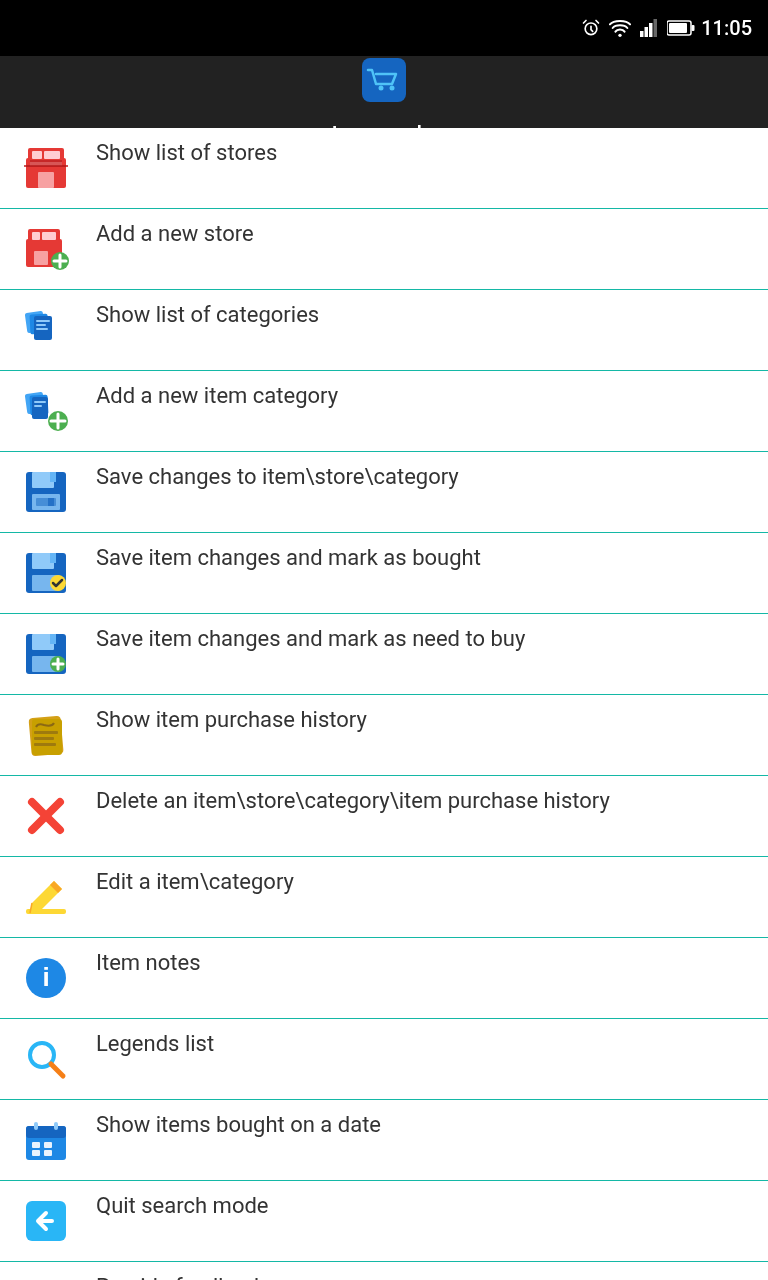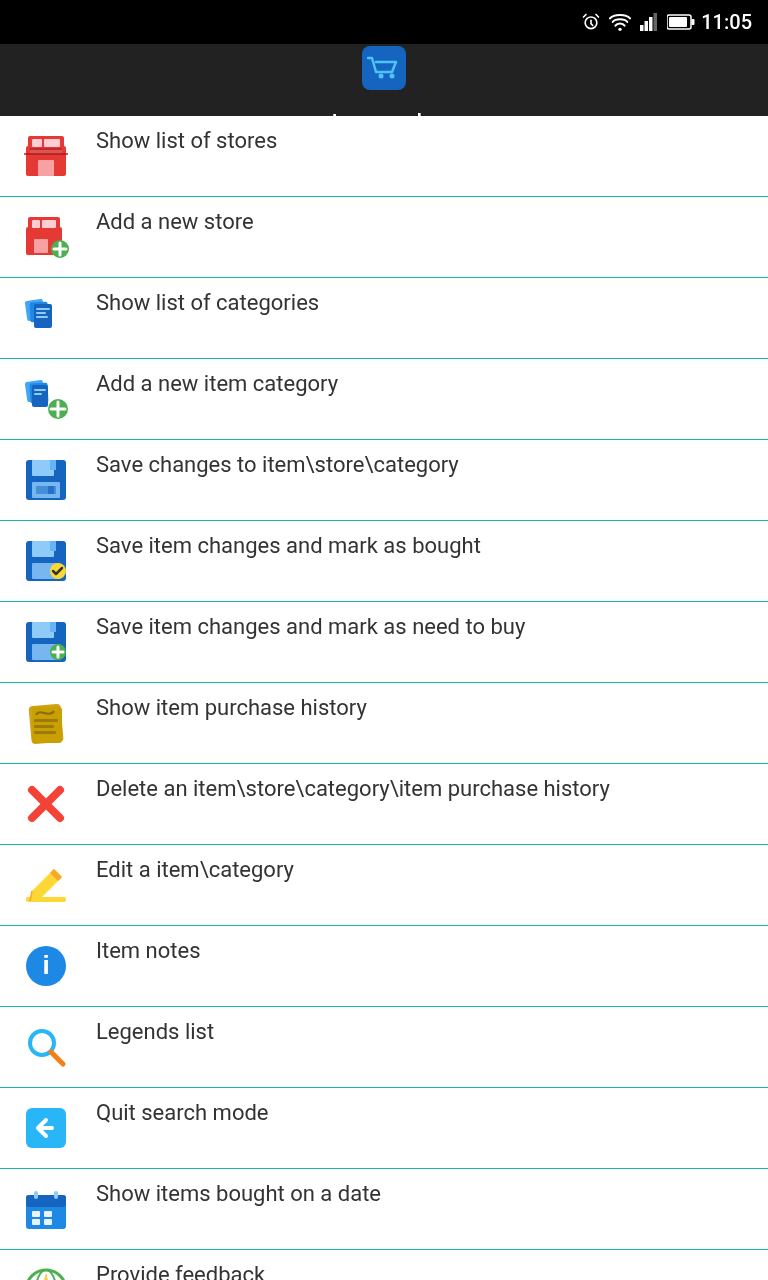--- a/index.html
+++ b/index.html
@@ -10,21 +10,21 @@
       background: #fff;
       font-family: 'Roboto', Arial, sans-serif;
       display: flex;
       flex-direction: column;
     }
 
     
     .status-bar {
       background: #000;
       color: #fff;
-      height: 44px;
+      height: 56px;
       display: flex;
       align-items: center;
       justify-content: flex-end;
       padding: 0 16px;
       font-size: 18px;
       flex-shrink: 0;
     }
     .status-bar .time {
       font-size: 20px;
       font-weight: 500;
@@ -287,44 +287,44 @@
       <svg width="48" height="48" viewBox="0 0 48 48">
           <circle cx="20" cy="20" r="12" stroke="#29b6f6" stroke-width="4" fill="none"></circle>
           <line x1="29" y1="29" x2="41" y2="41" stroke="#f57f17" stroke-width="5" stroke-linecap="round"></line>
         </svg>
     </div>
     <span class="legend-item-text">Legends list</span>
   </div>
     <div class="legend-item">
     <div class="legend-item-icon">
       <svg width="48" height="48" viewBox="0 0 48 48">
-          <rect x="4" y="4" width="40" height="40" rx="6" fill="#29b6f6"></rect>
-          <path d="M30 24H16M16 24L24 16M16 24L24 32" stroke="white" stroke-width="4" fill="none" stroke-linecap="round" stroke-linejoin="round"></path>
-        </svg>
-    </div>
-    <span class="legend-item-text">Quit search mode</span>
-  </div>
-    <div class="legend-item">
-    <div class="legend-item-icon">
-      <svg width="48" height="48" viewBox="0 0 48 48">
           <rect x="4" y="10" width="40" height="34" rx="3" fill="#1e88e5"></rect>
           <rect x="4" y="10" width="40" height="12" rx="3" fill="#1565c0"></rect>
           <rect x="12" y="6" width="4" height="8" rx="2" fill="#90caf9"></rect>
           <rect x="32" y="6" width="4" height="8" rx="2" fill="#90caf9"></rect>
           <rect x="10" y="26" width="8" height="6" rx="1" fill="white" opacity="0.9"></rect>
           <rect x="22" y="26" width="8" height="6" rx="1" fill="white" opacity="0.9"></rect>
           <rect x="10" y="34" width="8" height="6" rx="1" fill="white" opacity="0.9"></rect>
           <rect x="22" y="34" width="8" height="6" rx="1" fill="white" opacity="0.9"></rect>
         </svg>
     </div>
     <span class="legend-item-text">Show items bought on a date</span>
   </div>
     <div class="legend-item">
     <div class="legend-item-icon">
       <svg width="48" height="48" viewBox="0 0 48 48">
+          <rect x="4" y="4" width="40" height="40" rx="6" fill="#29b6f6"></rect>
+          <path d="M30 24H16M16 24L24 16M16 24L24 32" stroke="white" stroke-width="4" fill="none" stroke-linecap="round" stroke-linejoin="round"></path>
+        </svg>
+    </div>
+    <span class="legend-item-text">Quit search mode</span>
+  </div>
+    <div class="legend-item">
+    <div class="legend-item-icon">
+      <svg width="48" height="48" viewBox="0 0 48 48">
           <circle cx="24" cy="24" r="20" stroke="#4caf50" stroke-width="3" fill="none"></circle>
           <ellipse cx="24" cy="24" rx="10" ry="20" stroke="#4caf50" stroke-width="2" fill="none"></ellipse>
           <line x1="4" y1="24" x2="44" y2="24" stroke="#4caf50" stroke-width="2"></line>
           <polygon points="24,8 26,16 35,16 28,22 31,30 24,25 17,30 20,22 13,16 22,16" fill="#fdd835" stroke="#f9a825" stroke-width="0.5"></polygon>
         </svg>
     </div>
     <span class="legend-item-text">Provide feedback</span>
   </div>
   </div>
 

